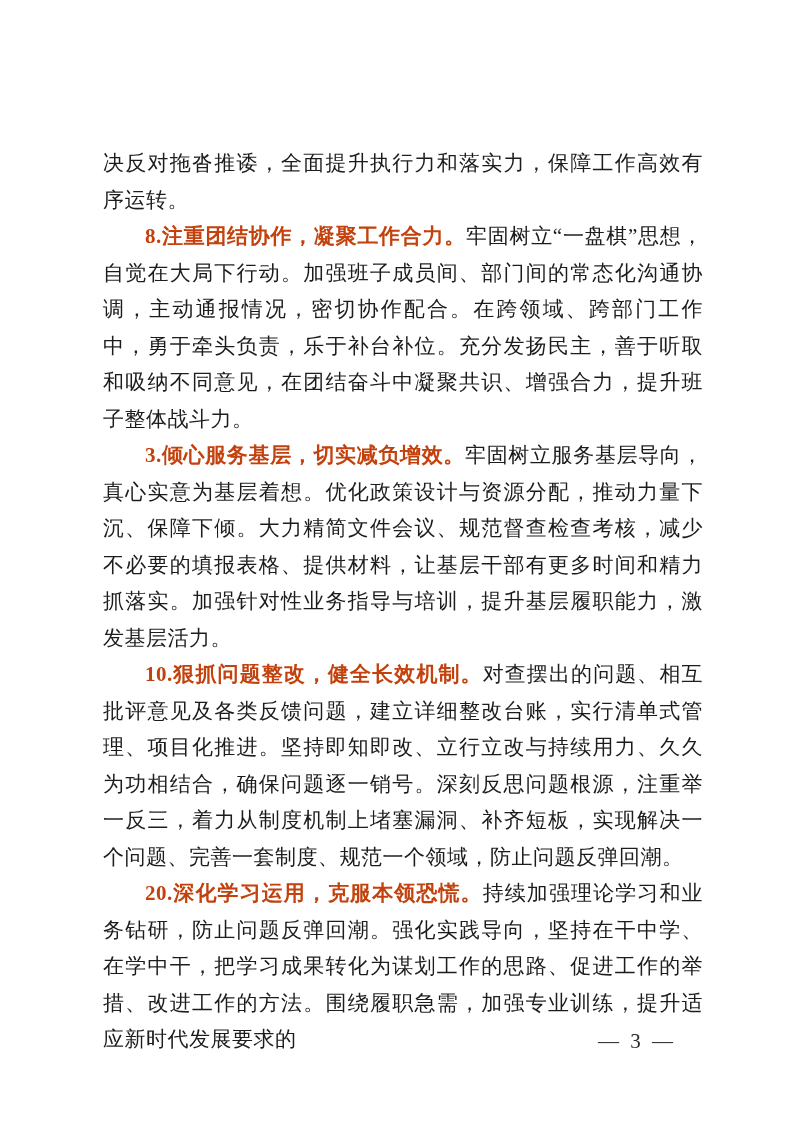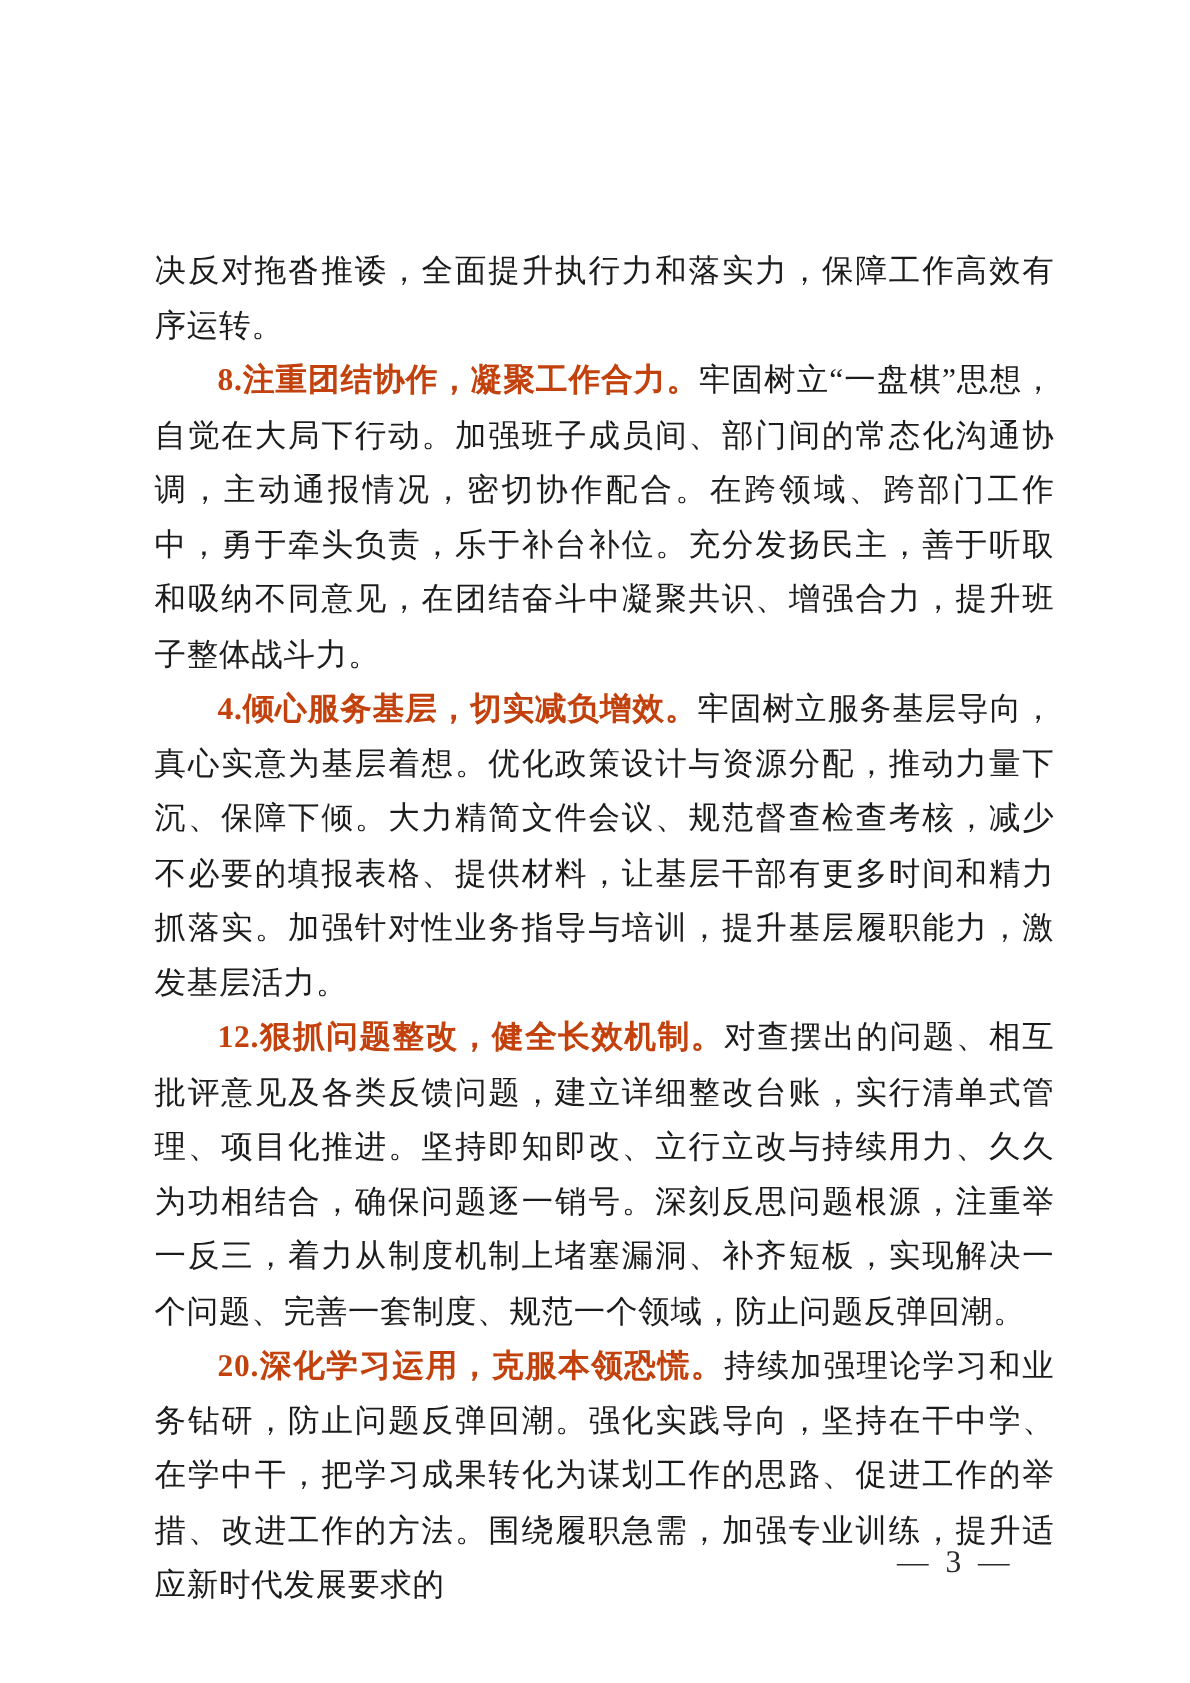--- a/index.html
+++ b/index.html
@@ -11,21 +11,21 @@
     position: relative;
     width: 793px;
     height: 1122px;
     background: #ffffff;
     overflow: hidden;
     font-family: "Liberation Serif", "DejaVu Serif", serif;
   }
   .content {
     position: absolute;
     left: 103px;
-    top: 162px;
+    top: 145px;
     width: 600px;
     color: #1c1c1c;
     font-size: 21px;
     line-height: 36.5px;
     text-align: justify;
     text-justify: inter-character;
     letter-spacing: 0.5px;
   }
   .content p {
     margin: 0;
@@ -52,23 +52,23 @@
 <body>
 
 <div class="page">
 
   <div class="content">
 
     <p><span>决反对拖沓推诿，全面提升执行力和落实力，保障工作高效有序运转。</span></p>
 
     <p class="para-indent"><span class="lead">8.注重团结协作，凝聚工作合力。</span><span>牢固树立“一盘棋”思想，自觉在大局下行动。加强班子成员间、部门间的常态化沟通协调，主动通报情况，密切协作配合。在跨领域、跨部门工作中，勇于牵头负责，乐于补台补位。充分发扬民主，善于听取和吸纳不同意见，在团结奋斗中凝聚共识、增强合力，提升班子整体战斗力。</span></p>
 
-    <p class="para-indent"><span class="lead">4.倾心服务基层，切实减负增效。</span><span>牢固树立服务基层导向，真心实意为基层着想。优化政策设计与资源分配，推动力量下沉、保障下倾。大力精简文件会议、规范督查检查考核，减少不必要的填报表格、提供材料，让基层干部有更多时间和精力抓落实。加强针对性业务指导与培训，提升基层履职能力，激发基层活力。</span></p>
+    <p class="para-indent"><span class="lead">3.倾心服务基层，切实减负增效。</span><span>牢固树立服务基层导向，真心实意为基层着想。优化政策设计与资源分配，推动力量下沉、保障下倾。大力精简文件会议、规范督查检查考核，减少不必要的填报表格、提供材料，让基层干部有更多时间和精力抓落实。加强针对性业务指导与培训，提升基层履职能力，激发基层活力。</span></p>
 
-    <p class="para-indent"><span class="lead">12.狠抓问题整改，健全长效机制。</span><span>对查摆出的问题、相互批评意见及各类反馈问题，建立详细整改台账，实行清单式管理、项目化推进。坚持即知即改、立行立改与持续用力、久久为功相结合，确保问题逐一销号。深刻反思问题根源，注重举一反三，着力从制度机制上堵塞漏洞、补齐短板，实现解决一个问题、完善一套制度、规范一个领域，防止问题反弹回潮。</span></p>
+    <p class="para-indent"><span class="lead">10.狠抓问题整改，健全长效机制。</span><span>对查摆出的问题、相互批评意见及各类反馈问题，建立详细整改台账，实行清单式管理、项目化推进。坚持即知即改、立行立改与持续用力、久久为功相结合，确保问题逐一销号。深刻反思问题根源，注重举一反三，着力从制度机制上堵塞漏洞、补齐短板，实现解决一个问题、完善一套制度、规范一个领域，防止问题反弹回潮。</span></p>
 
     <p class="para-indent"><span class="lead">20.深化学习运用，克服本领恐慌。</span><span>持续加强理论学习和业务钻研，防止问题反弹回潮。强化实践导向，坚持在干中学、在学中干，把学习成果转化为谋划工作的思路、促进工作的举措、改进工作的方法。围绕履职急需，加强专业训练，提升适应新时代发展要求的</span></p>
 
   </div>
 
   <div class="page-number">— 3 —</div>
 
 </div>
 
 </body></html>

